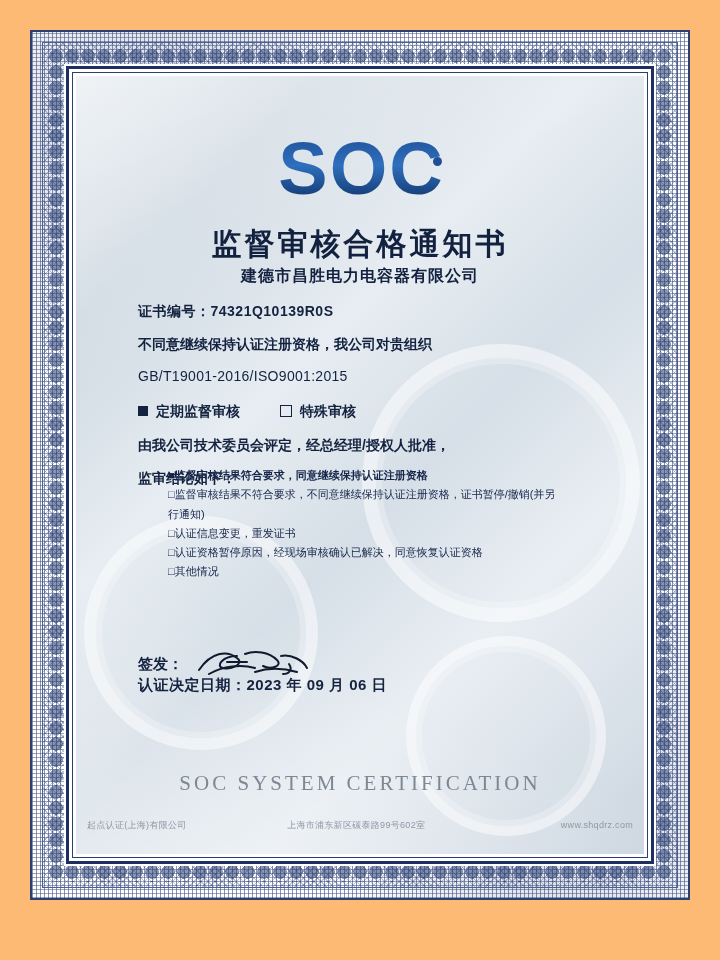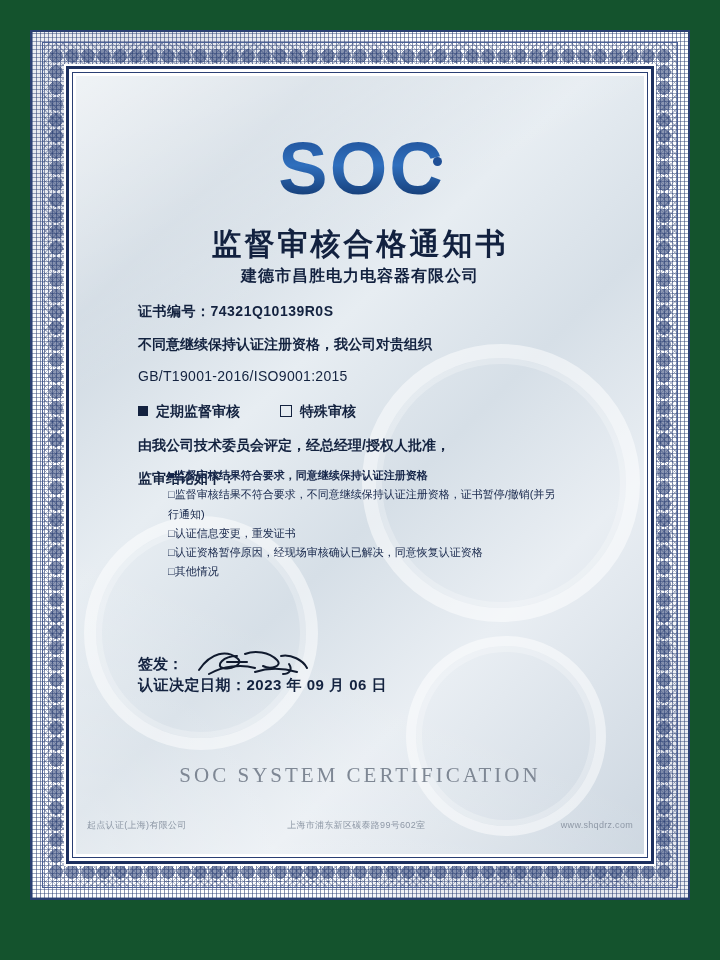--- a/index.html
+++ b/index.html
@@ -11,21 +11,21 @@
     width: 720px;
     height: 960px;
     font-family: "Liberation Sans", sans-serif;
     overflow: hidden;
   }
 
   .certificate {
     position: relative;
     width: 720px;
     height: 960px;
-    background: #14532d;
+    background: #fdba74;
     box-sizing: border-box;
   }
 
   
   .border-outer {
     position: absolute;
     left: 30px; top: 30px;
     width: 660px; height: 870px;
     box-sizing: border-box;
     border: 2px solid #2a3f73;
@@ -278,21 +278,21 @@
     font-size: 15px;
     font-weight: bold;
     color: #13223f;
     letter-spacing: .5px;
   }
 
   
   .footer-title {
     position: absolute;
     left: 0; right: 0;
-    bottom: 66px;
+    bottom: 58px;
     text-align: center;
     font-family: "Liberation Serif", serif;
     font-size: 21px;
     letter-spacing: 3px;
     color: #7e8794;
   }
   .footer-bar {
     position: absolute;
     left: 0; right: 0;
     bottom: 18px;

